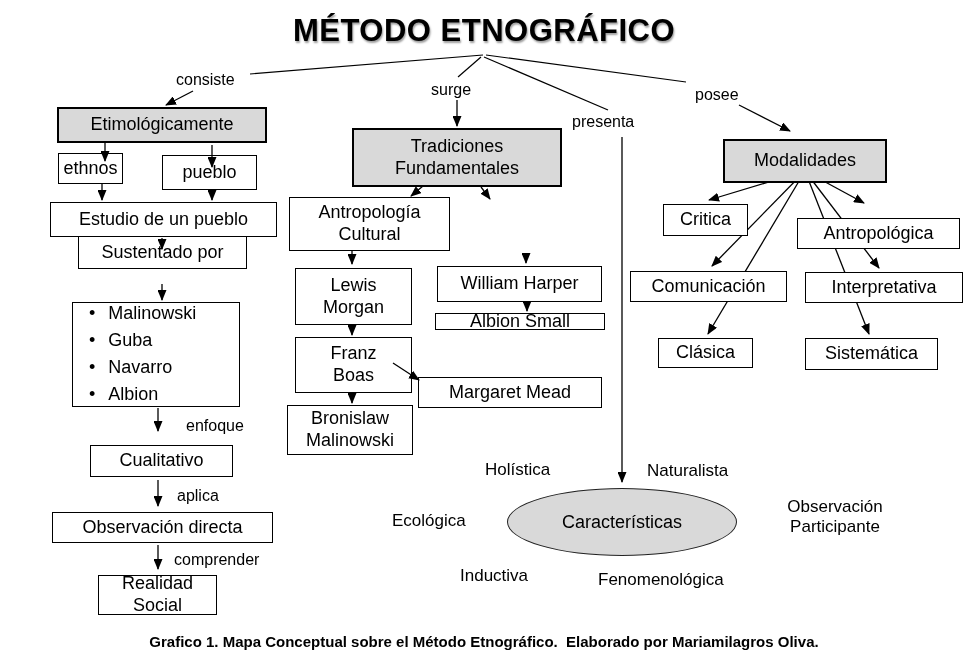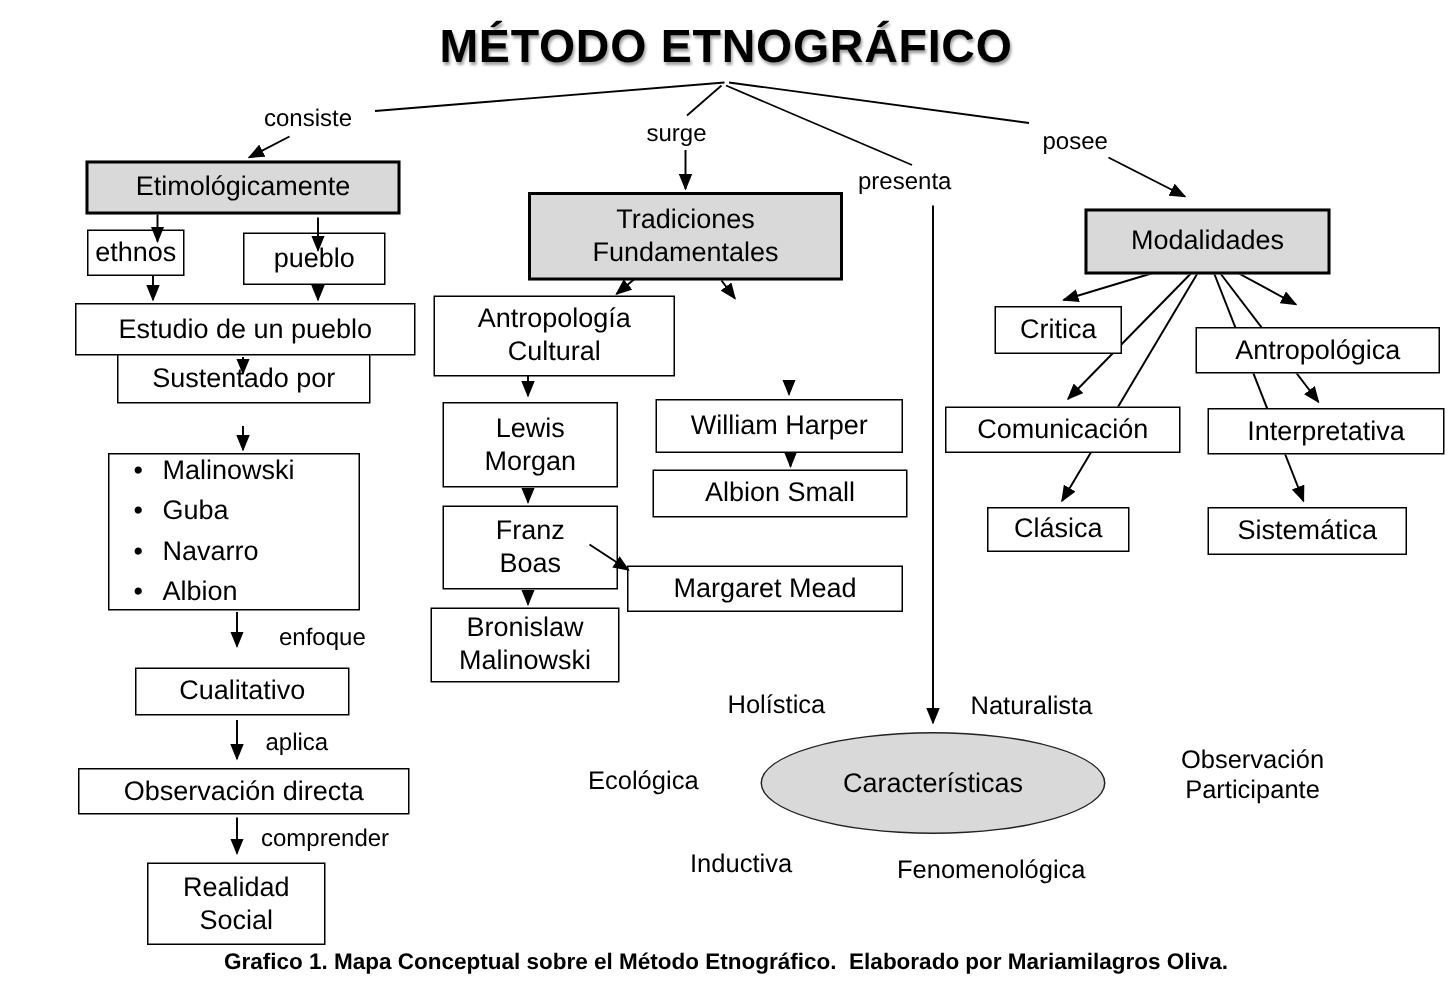--- a/index.html
+++ b/index.html
@@ -53,31 +53,31 @@
 
   <div class="node bullets" style="left:72px;top:302px;width:168px;height:105px">
     <div class="brow"><span>•</span><span>Malinowski</span></div>
     <div class="brow"><span>•</span><span>Guba</span></div>
     <div class="brow"><span>•</span><span>Navarro</span></div>
     <div class="brow"><span>•</span><span>Albion</span></div>
   </div>
 
   <div class="node" style="left:90px;top:445px;width:143px;height:32px">Cualitativo</div>
   <div class="node" style="left:52px;top:512px;width:221px;height:31px">Observación directa</div>
-  <div class="node" style="left:98px;top:575px;width:119px;height:55px">Realidad
+  <div class="node" style="left:98px;top:575px;width:119px;height:40px">Realidad
 Social</div>
 
   <div class="node shaded" style="left:352px;top:128px;width:210px;height:59px">Tradiciones
 Fundamentales</div>
   <div class="node" style="left:289px;top:197px;width:161px;height:54px">Antropología
 Cultural</div>
   <div class="node" style="left:295px;top:268px;width:117px;height:57px">Lewis
 Morgan</div>
   <div class="node" style="left:437px;top:266px;width:165px;height:36px">William Harper</div>
-  <div class="node" style="left:435px;top:313px;width:170px;height:32px">Albion Small</div>
+  <div class="node" style="left:435px;top:313px;width:170px;height:17px">Albion Small</div>
   <div class="node" style="left:295px;top:337px;width:117px;height:56px">Franz
 Boas</div>
   <div class="node" style="left:418px;top:377px;width:184px;height:31px">Margaret Mead</div>
   <div class="node" style="left:287px;top:405px;width:126px;height:50px">Bronislaw
 Malinowski</div>
 
   <div class="node shaded" style="left:723px;top:139px;width:164px;height:44px">Modalidades</div>
   <div class="node" style="left:663px;top:204px;width:85px;height:32px">Critica</div>
   <div class="node" style="left:797px;top:218px;width:163px;height:31px">Antropológica</div>
   <div class="node" style="left:630px;top:271px;width:157px;height:31px">Comunicación</div>

